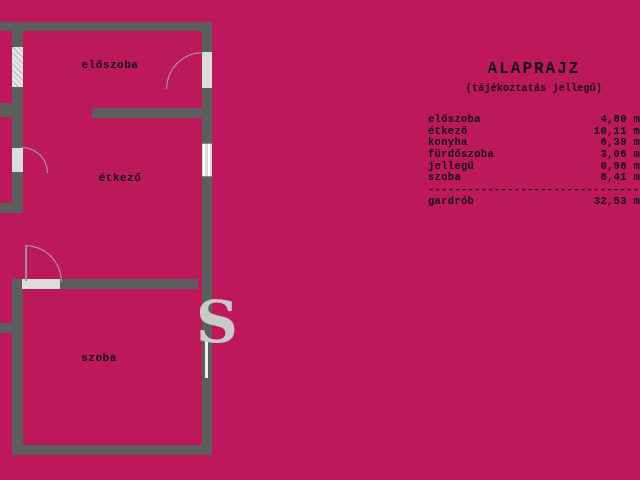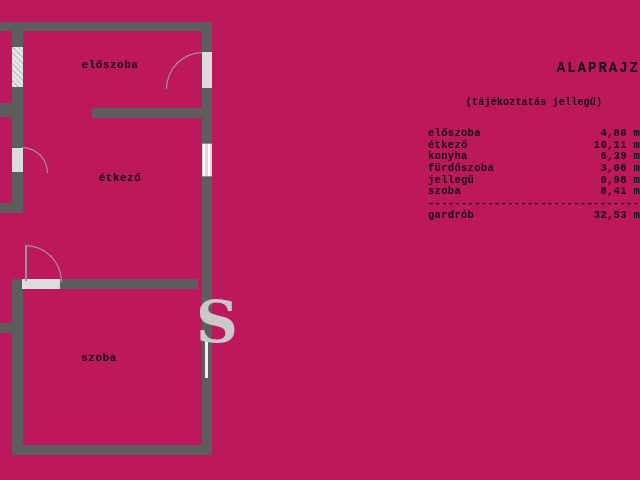--- a/index.html
+++ b/index.html
@@ -16,22 +16,22 @@
   .arc{position:absolute;border:0 solid var(--arc);z-index:3;}
   .arc.tl{border-top-width:1.5px;border-left-width:1.5px;border-top-left-radius:100%;}
   .arc.tr{border-top-width:1.5px;border-right-width:1.5px;border-top-right-radius:100%;}
   .leaf{position:absolute;background:#949494;z-index:3;}
   .room-label{position:absolute;z-index:4;font-size:11px;font-weight:bold;letter-spacing:.5px;
               text-align:center;width:70px;white-space:nowrap;}
   .watermark{position:absolute;z-index:6;font-family:"DejaVu Serif",serif;font-weight:bold;
              font-size:58px;line-height:1;color:var(--wm);}
   
   #panel{position:absolute;left:428px;top:60px;width:212px;font-weight:bold;}
-  #panel .title{text-align:right;font-size:14px;letter-spacing:2px;white-space:nowrap;}
-  #panel .subtitle{text-align:center;font-size:10px;letter-spacing:.2px;margin-top:21px;white-space:nowrap;}
+  #panel .title{text-align:center;font-size:16px;letter-spacing:2px;white-space:nowrap;}
+  #panel .subtitle{text-align:center;font-size:10px;letter-spacing:.2px;margin-top:5px;white-space:nowrap;}
   #panel .rows{margin-top:19px;}
   .arow{display:flex;justify-content:space-between;height:11.7px;font-size:10.5px;
         letter-spacing:.3px;white-space:nowrap;align-items:flex-start;}
   .sep{height:11.7px;font-size:10.5px;overflow:hidden;white-space:nowrap;letter-spacing:.3px;}
 </style>
 </head>
 <body>
 
 <div id="screen">
 

